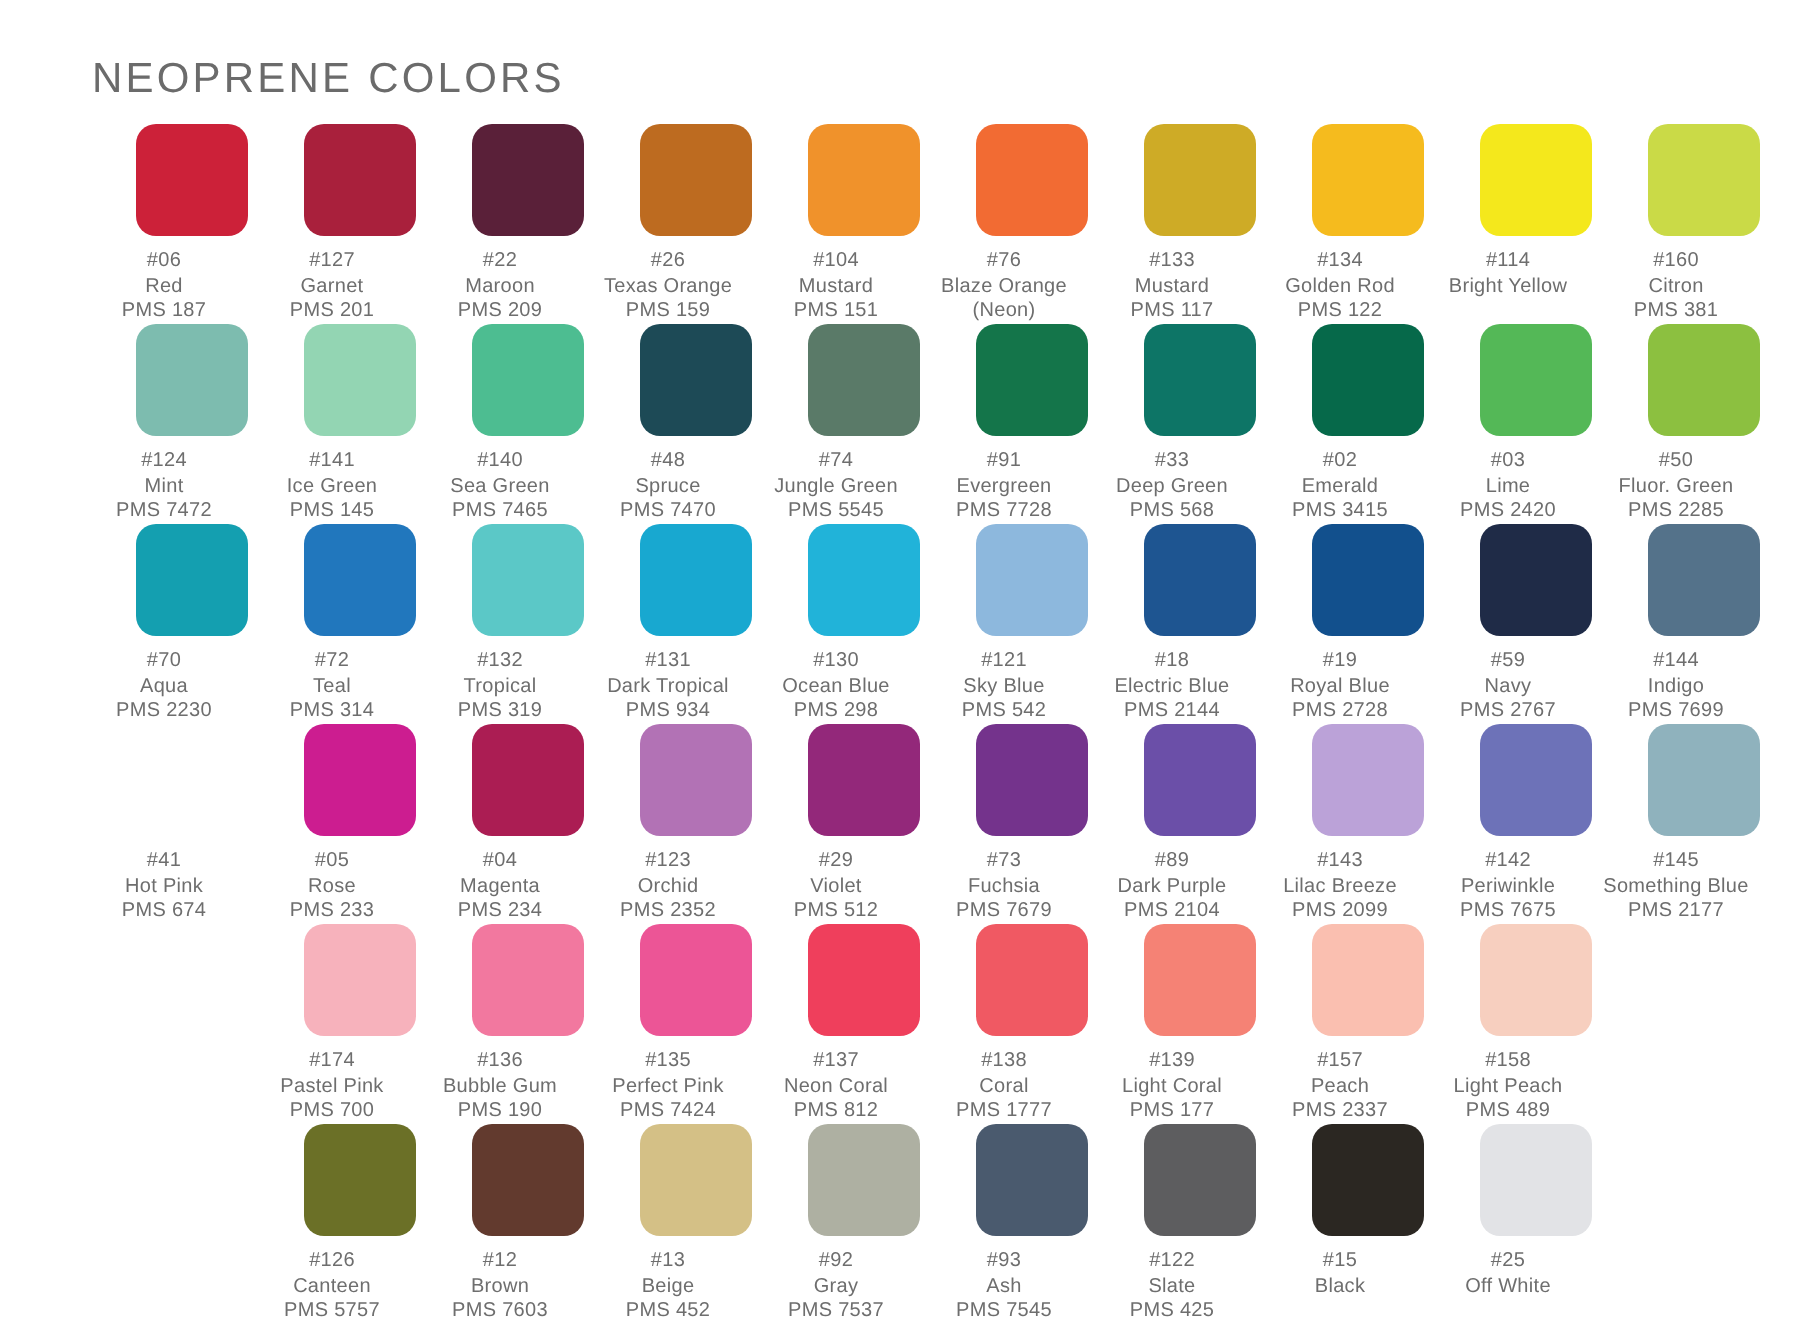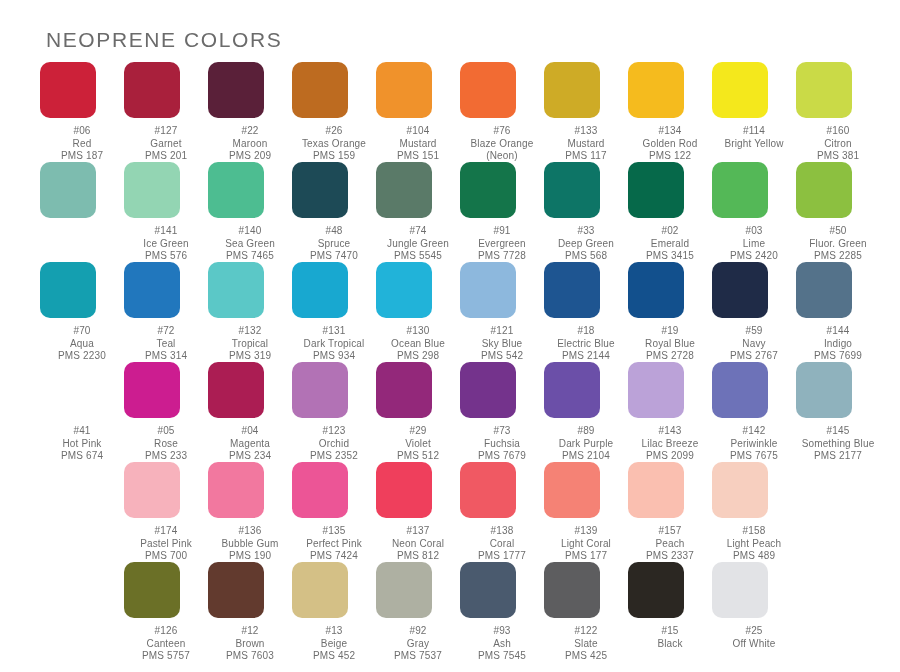--- a/index.html
+++ b/index.html
@@ -39,21 +39,21 @@
     display: flex;
     flex-direction: row;
     height: 100px;
   }
   .cell {
     width: 84px;
     margin-right: 0px;
     flex: 0 0 84px;
     display: flex;
     flex-direction: column;
-    align-items: flex-start;
+    align-items: flex-end;
     box-sizing: border-box;
   }
   .cell.empty .swatch,
   .cell.empty .caption { visibility: hidden; }
   .swatch {
     width: 56px;
     height: 56px;
     border-radius: 10px;
     flex: 0 0 auto;
   }
@@ -156,27 +156,32 @@
           <div class="caption">
             <span class="code">#160</span>
             <span class="name">Citron</span>
             <span class="pms">PMS 381</span>
           </div>
         </div>
       </div>
       <div class="row">
         <div class="cell">
           <div class="swatch" style="background: rgb(125, 188, 175);"></div>
+          <div class="caption">
+            <span class="code">#124</span>
+            <span class="name">Mint</span>
+            <span class="pms">PMS 7472</span>
+          </div>
         </div>
         <div class="cell">
           <div class="swatch" style="background: rgb(147, 213, 179);"></div>
           <div class="caption">
             <span class="code">#141</span>
             <span class="name">Ice Green</span>
-            <span class="pms">PMS 576</span>
+            <span class="pms">PMS 145</span>
           </div>
         </div>
         <div class="cell">
           <div class="swatch" style="background: rgb(77, 189, 145);"></div>
           <div class="caption">
             <span class="code">#140</span>
             <span class="name">Sea Green</span>
             <span class="pms">PMS 7465</span>
           </div>
         </div>

